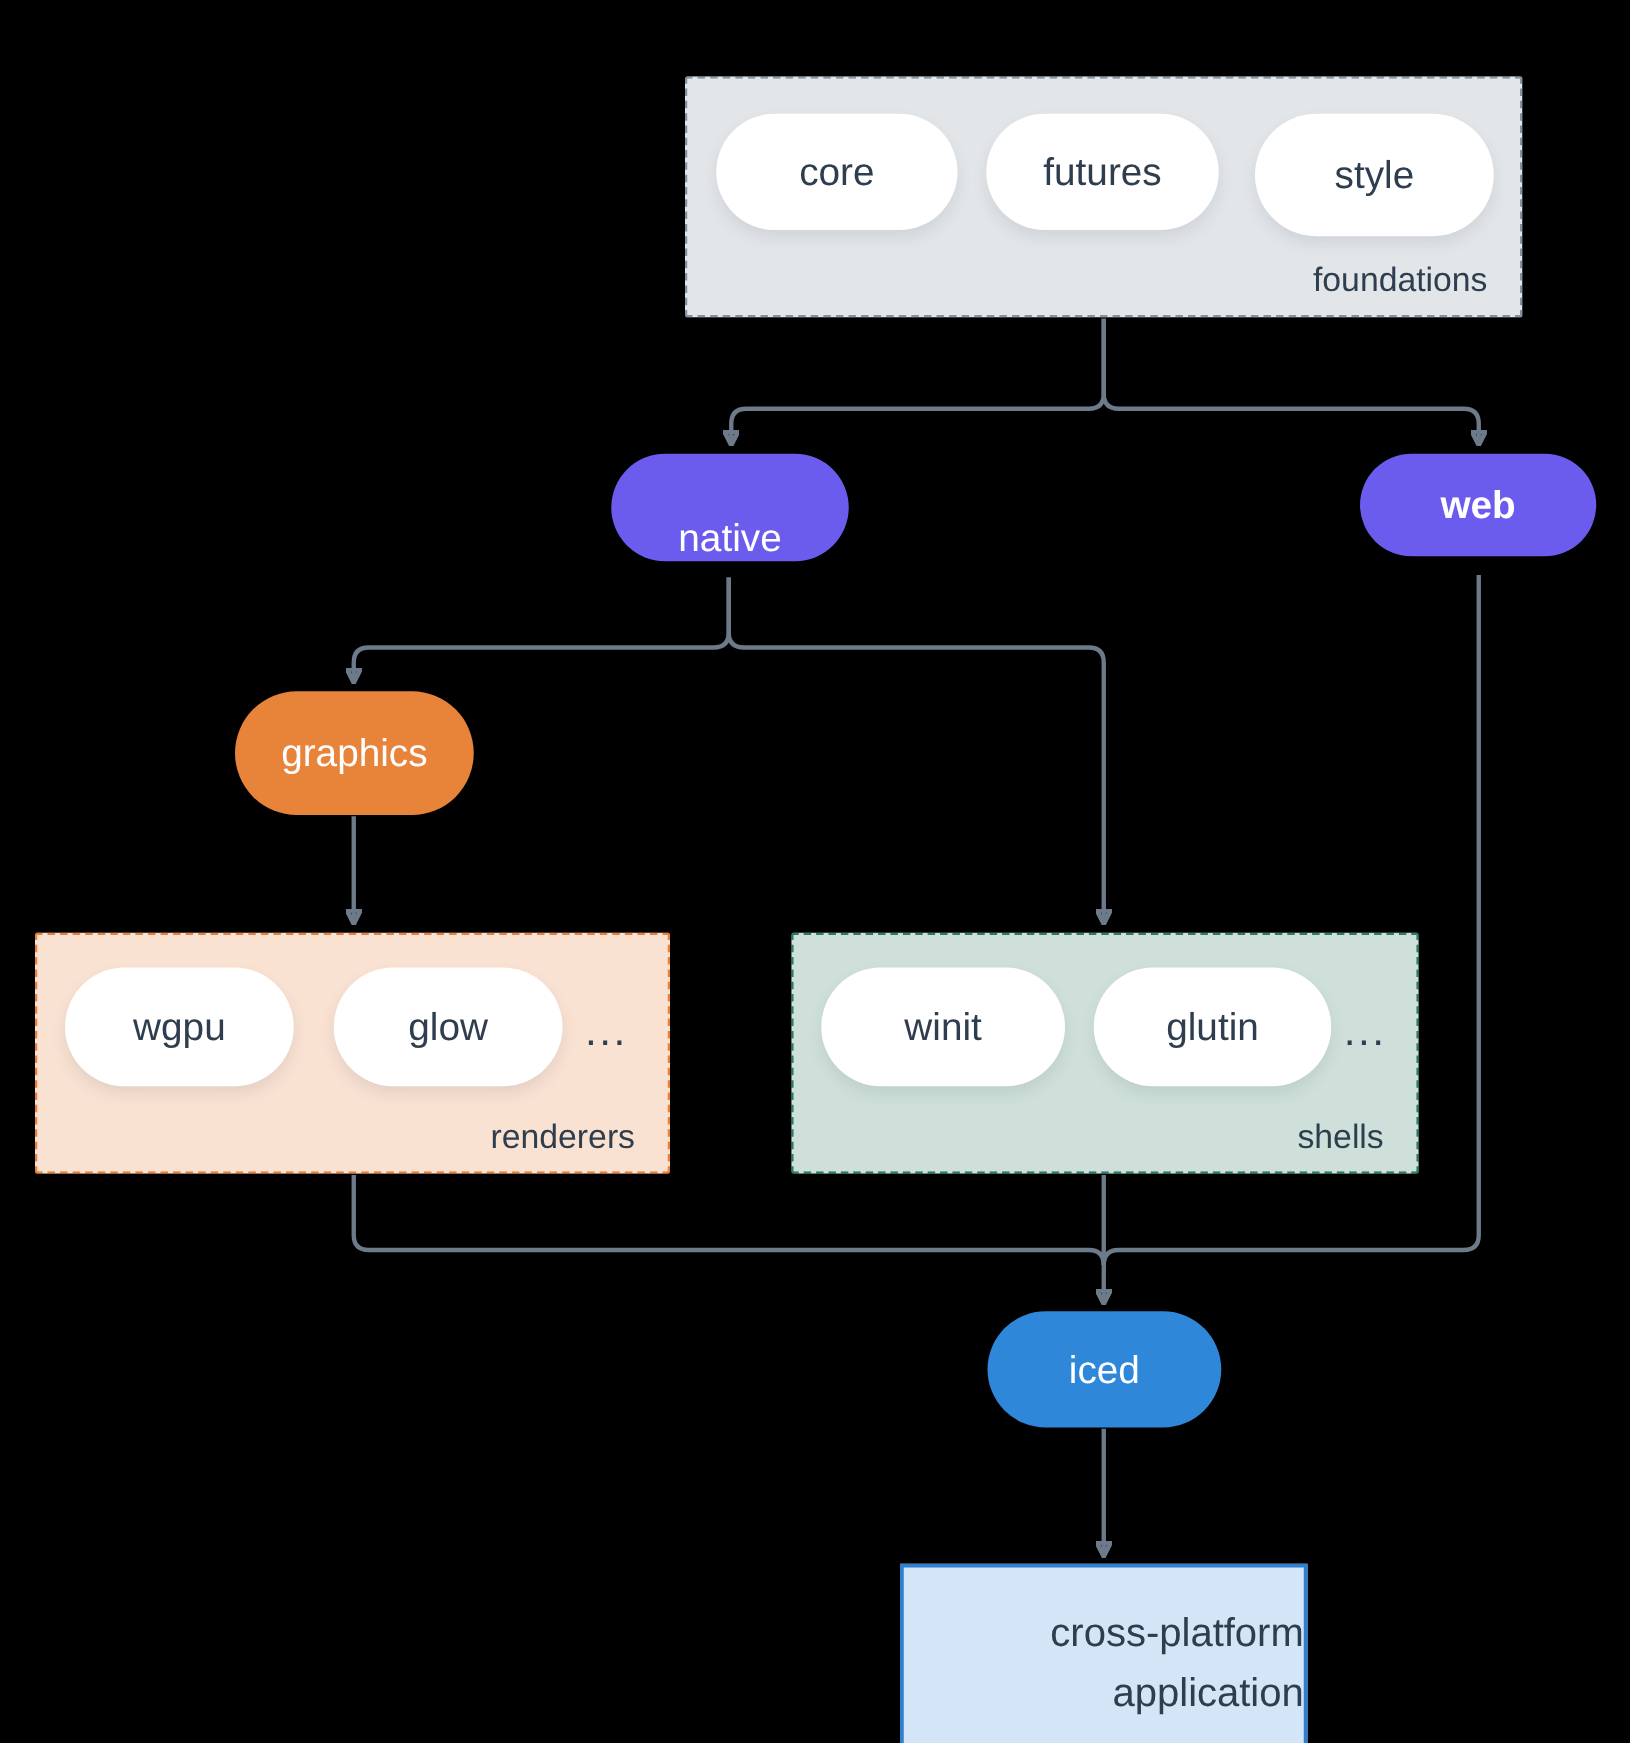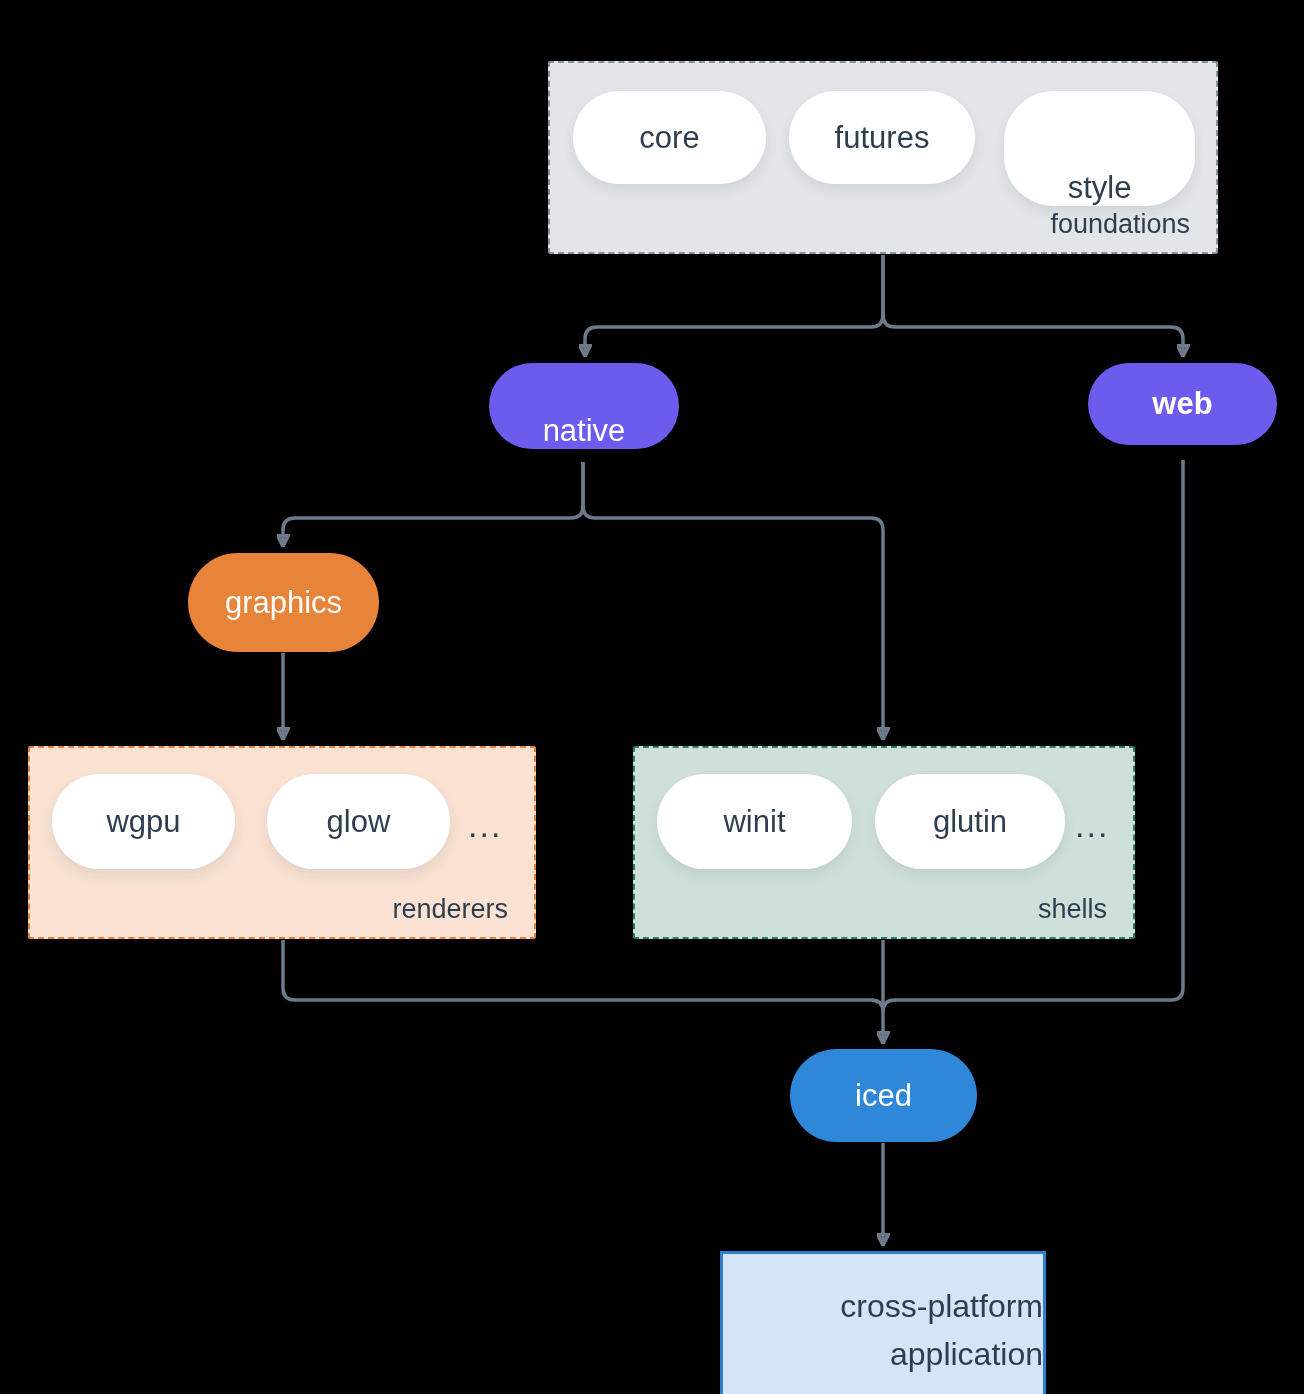--- a/index.html
+++ b/index.html
@@ -68,21 +68,21 @@
     border:3px solid var(--app-border);
     display:flex;flex-direction:column;
     align-items:flex-end;justify-content:center;
     color:var(--text-dark);
     font-size:32px;line-height:48px;
   }
   
   .box-foundations{left:548px;top:22px;width:670px;height:193px;background:var(--foundations-fill);border-color:var(--foundations-border);}
   .pill-core    {left:23px; top:28px;width:193px;height:93px;}
   .pill-futures {left:239px;top:28px;width:186px;height:93px;align-items:center;}
-  .pill-style   {left:454px;top:28px;width:191px;height:115px;align-items:flex-end;}
+  .pill-style   {left:454px;top:28px;width:191px;height:98px;}
 
   .pill-native  {left:489px; top:324px;width:190px;height:86px;background:var(--purple);align-items:flex-end;}
   .pill-web     {left:1088px;top:324px;width:189px;height:82px;background:var(--purple);font-weight:bold;}
   .pill-graphics{left:188px; top:514px;width:191px;height:99px;background:var(--orange);align-items:center;}
 
   .box-renderers{left:28px;top:707px;width:508px;height:193px;background:var(--renderers-fill);border-color:var(--renderers-border);}
   .pill-wgpu {left:22px; top:26px;width:183px;height:95px;}
   .pill-glow {left:237px;top:26px;width:183px;height:95px;}
   .dots-renderers{left:438px;top:58px;}
 

